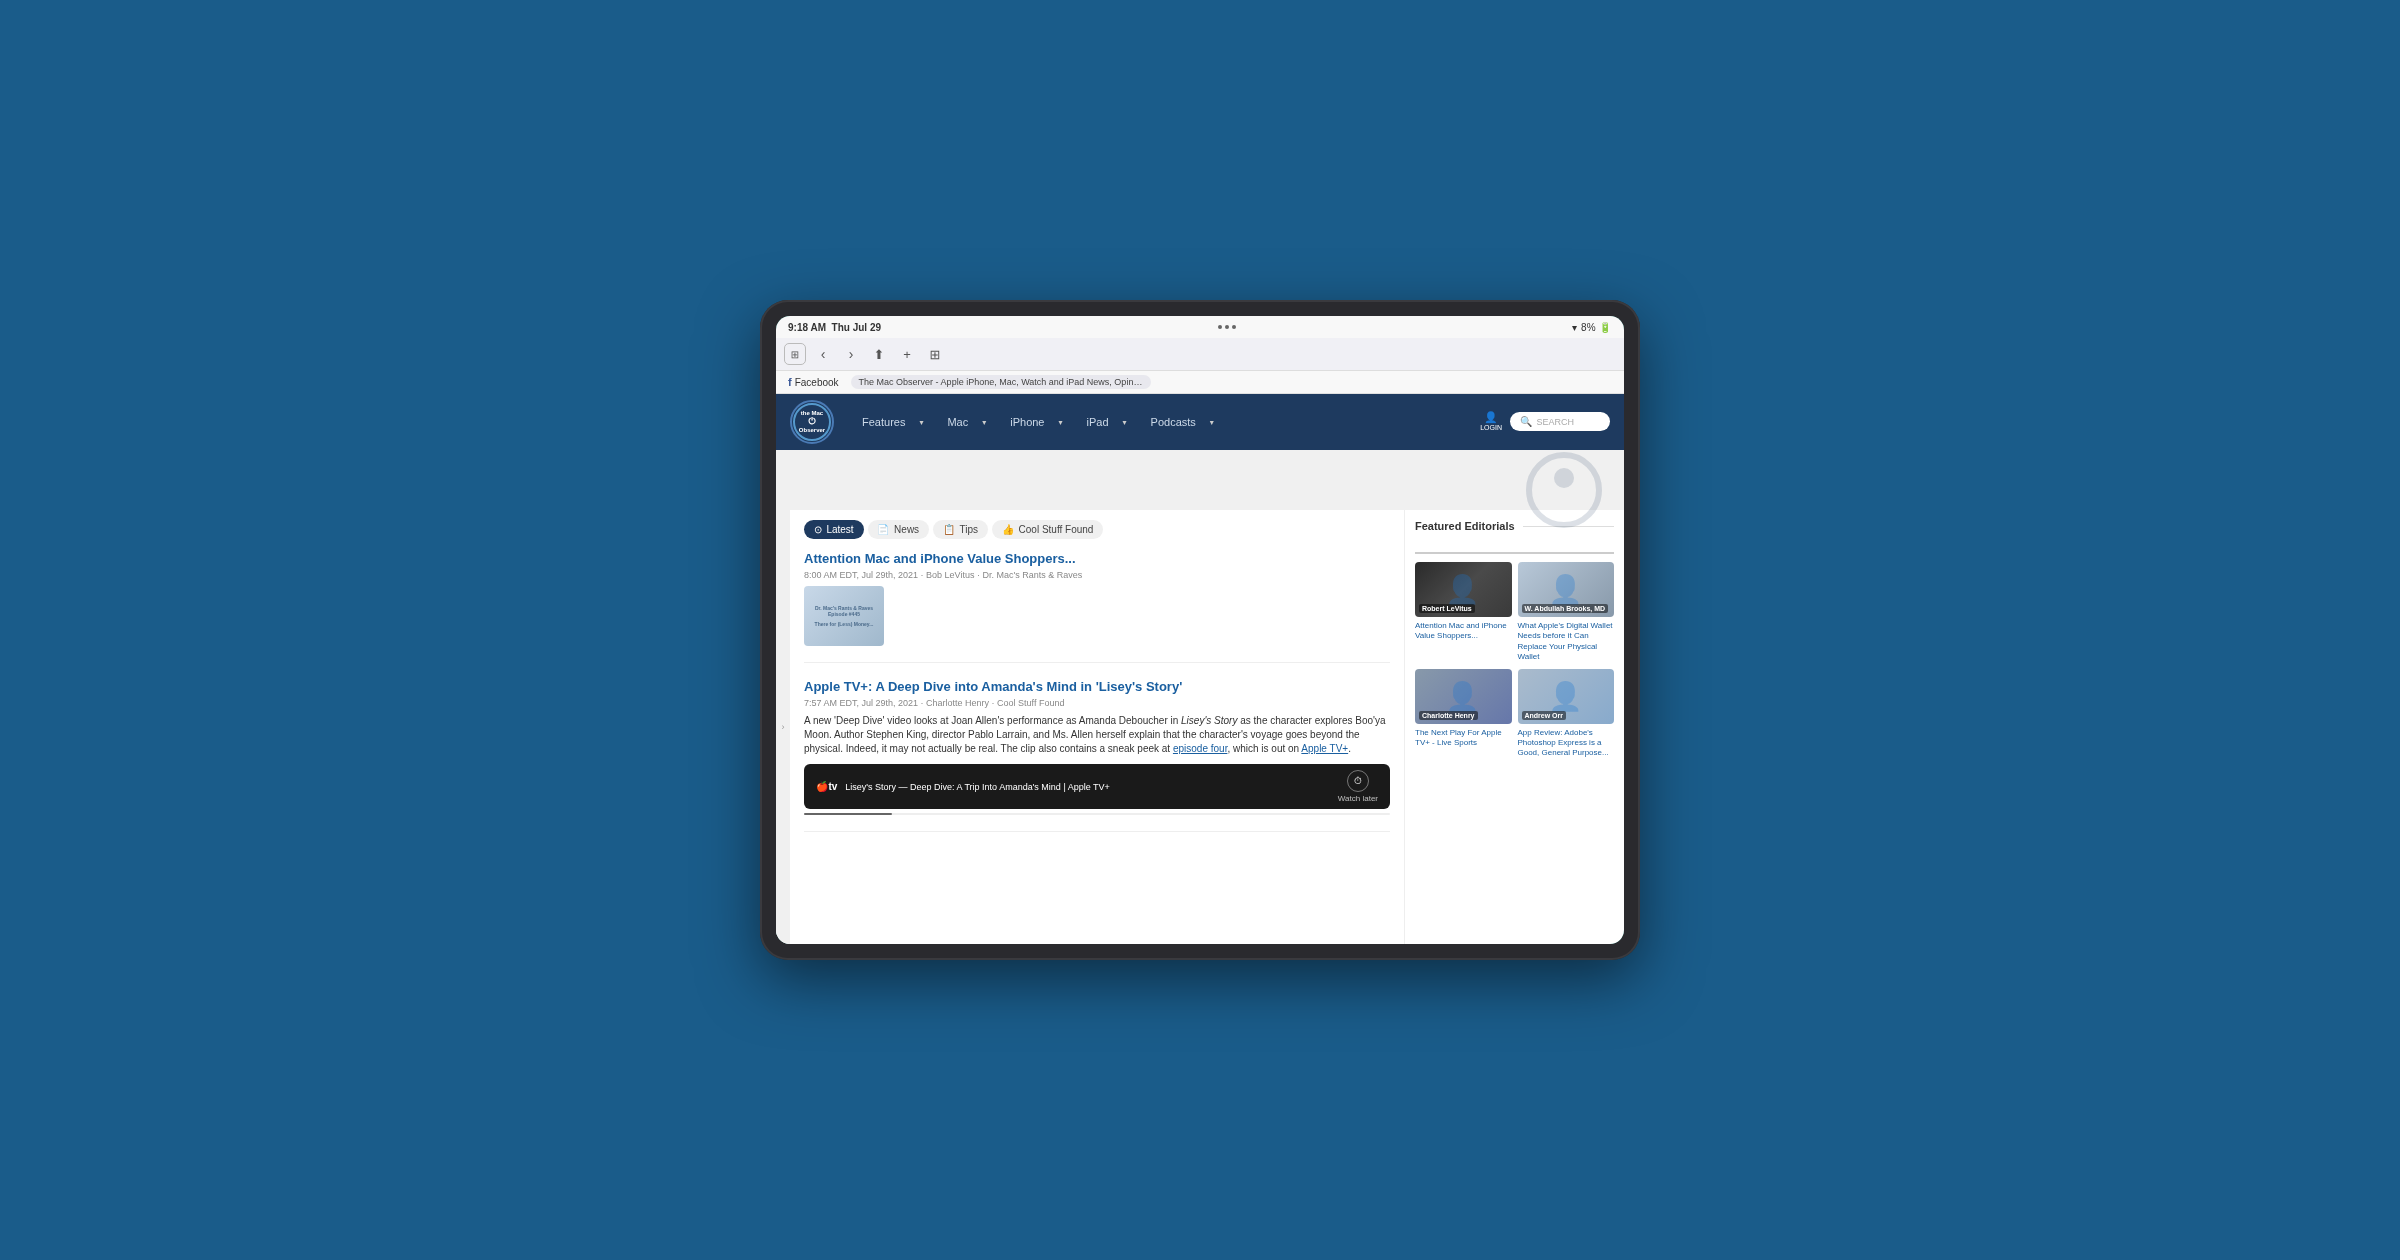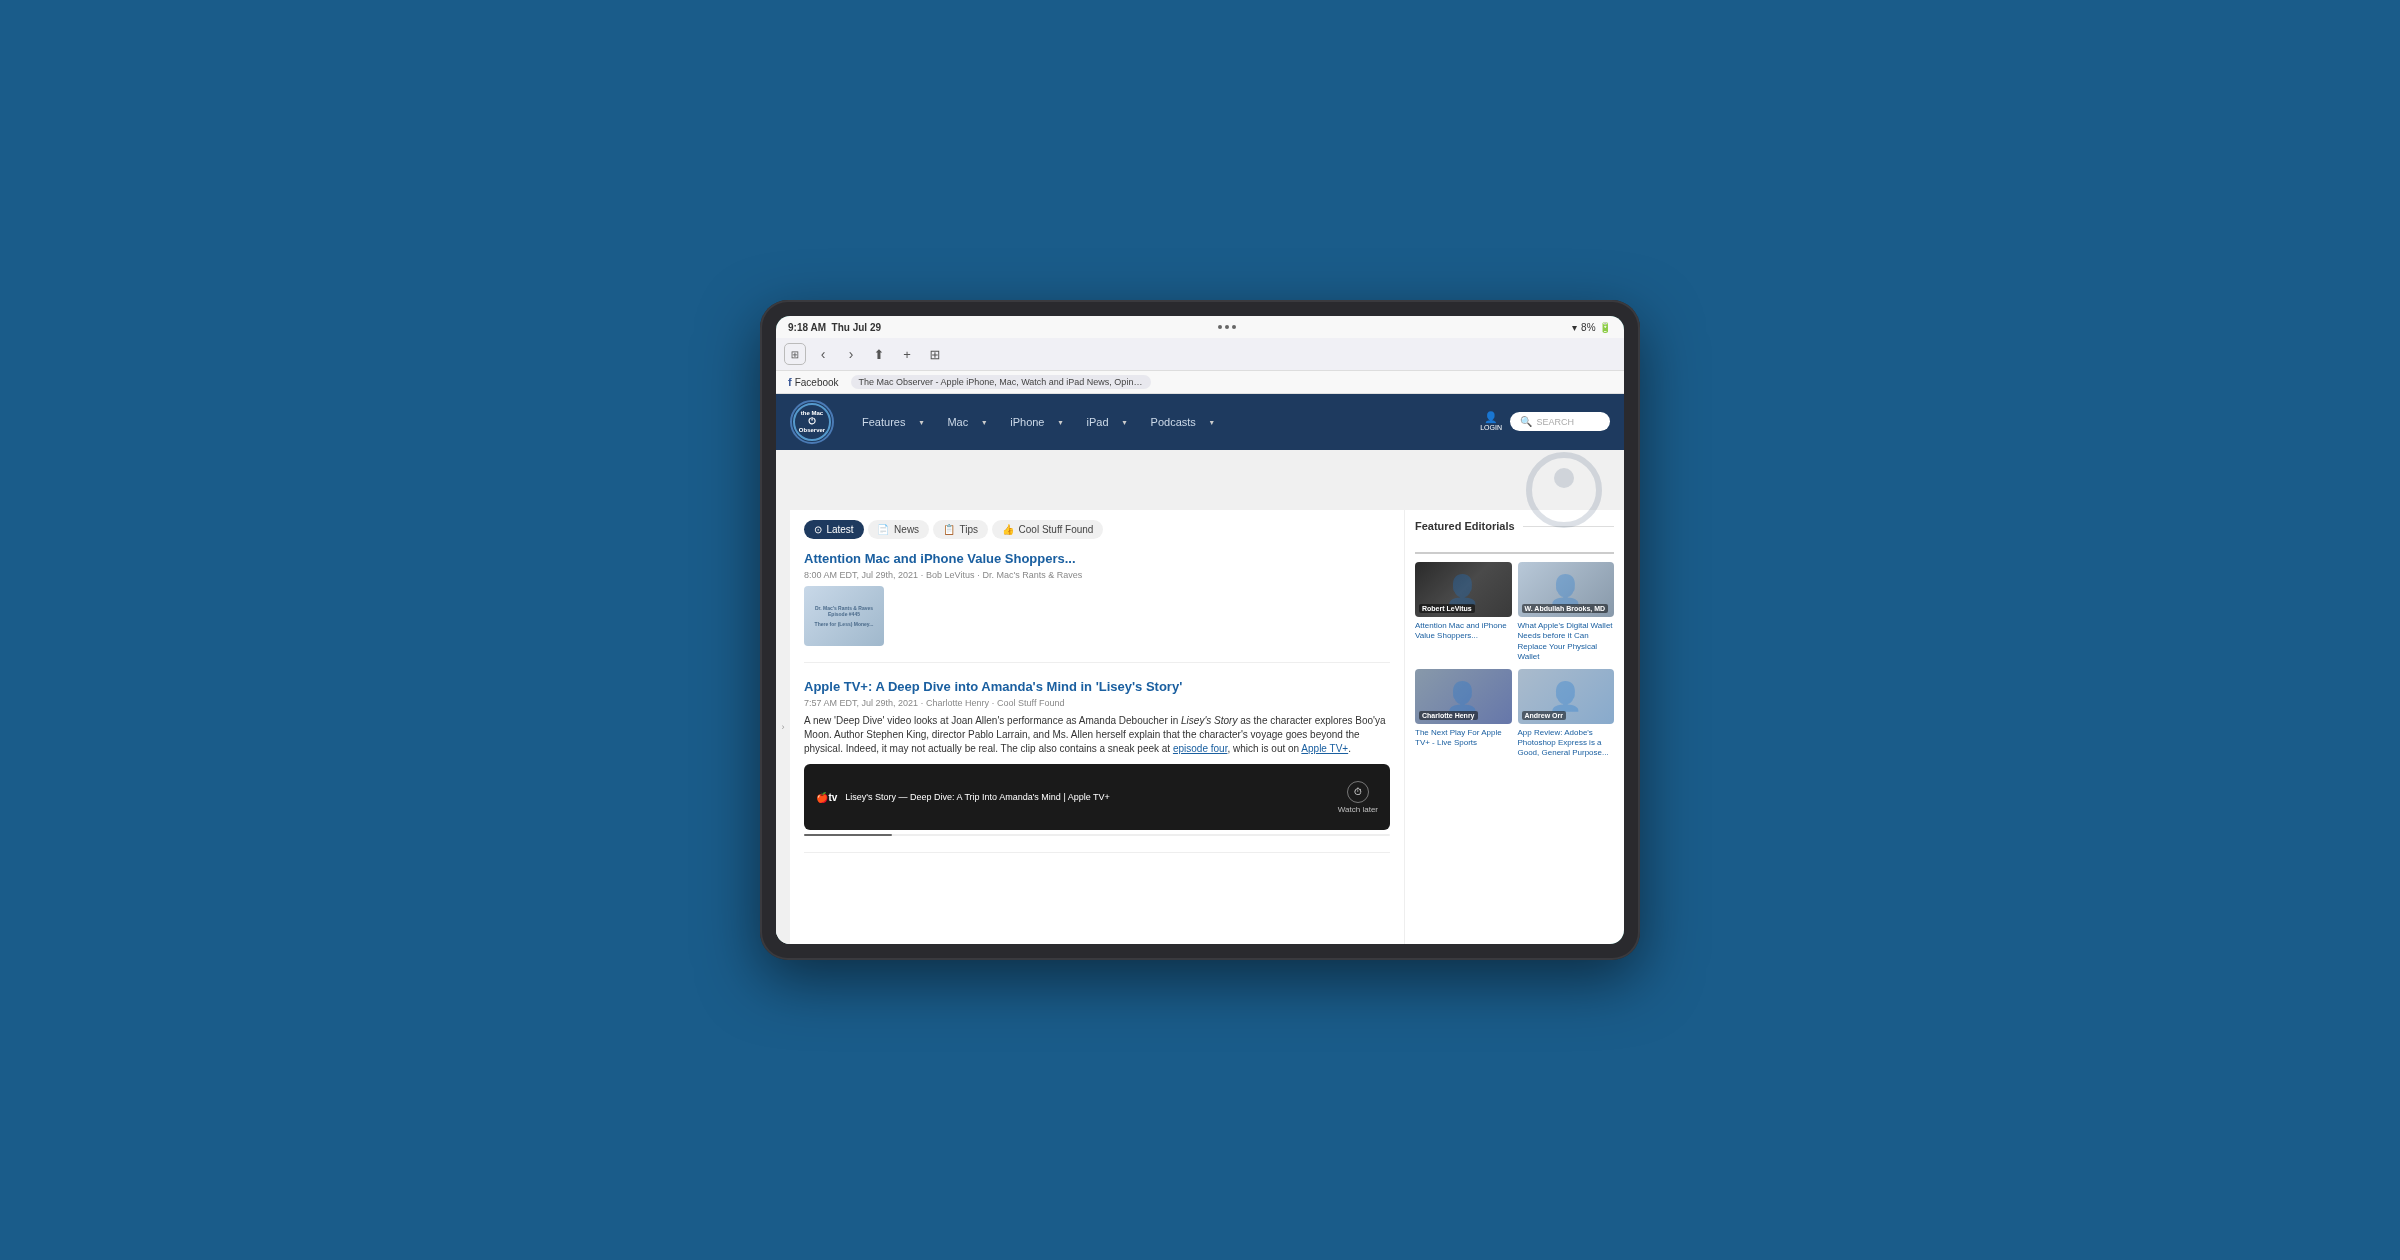--- a/index.html
+++ b/index.html
@@ -371,21 +371,21 @@
     .article-full-text {
       font-size: 10px;
       color: #333;
       line-height: 1.4;
       margin-bottom: 8px;
     }
 
     .video-preview {
       background: #1a1a1a;
       border-radius: 6px;
-      height: 66px;
+      height: 45px;
       display: flex;
       align-items: center;
       padding: 0 12px;
       gap: 8px;
     }
 
     .video-title-text {
       color: white;
       font-size: 9px;
       flex: 1;

